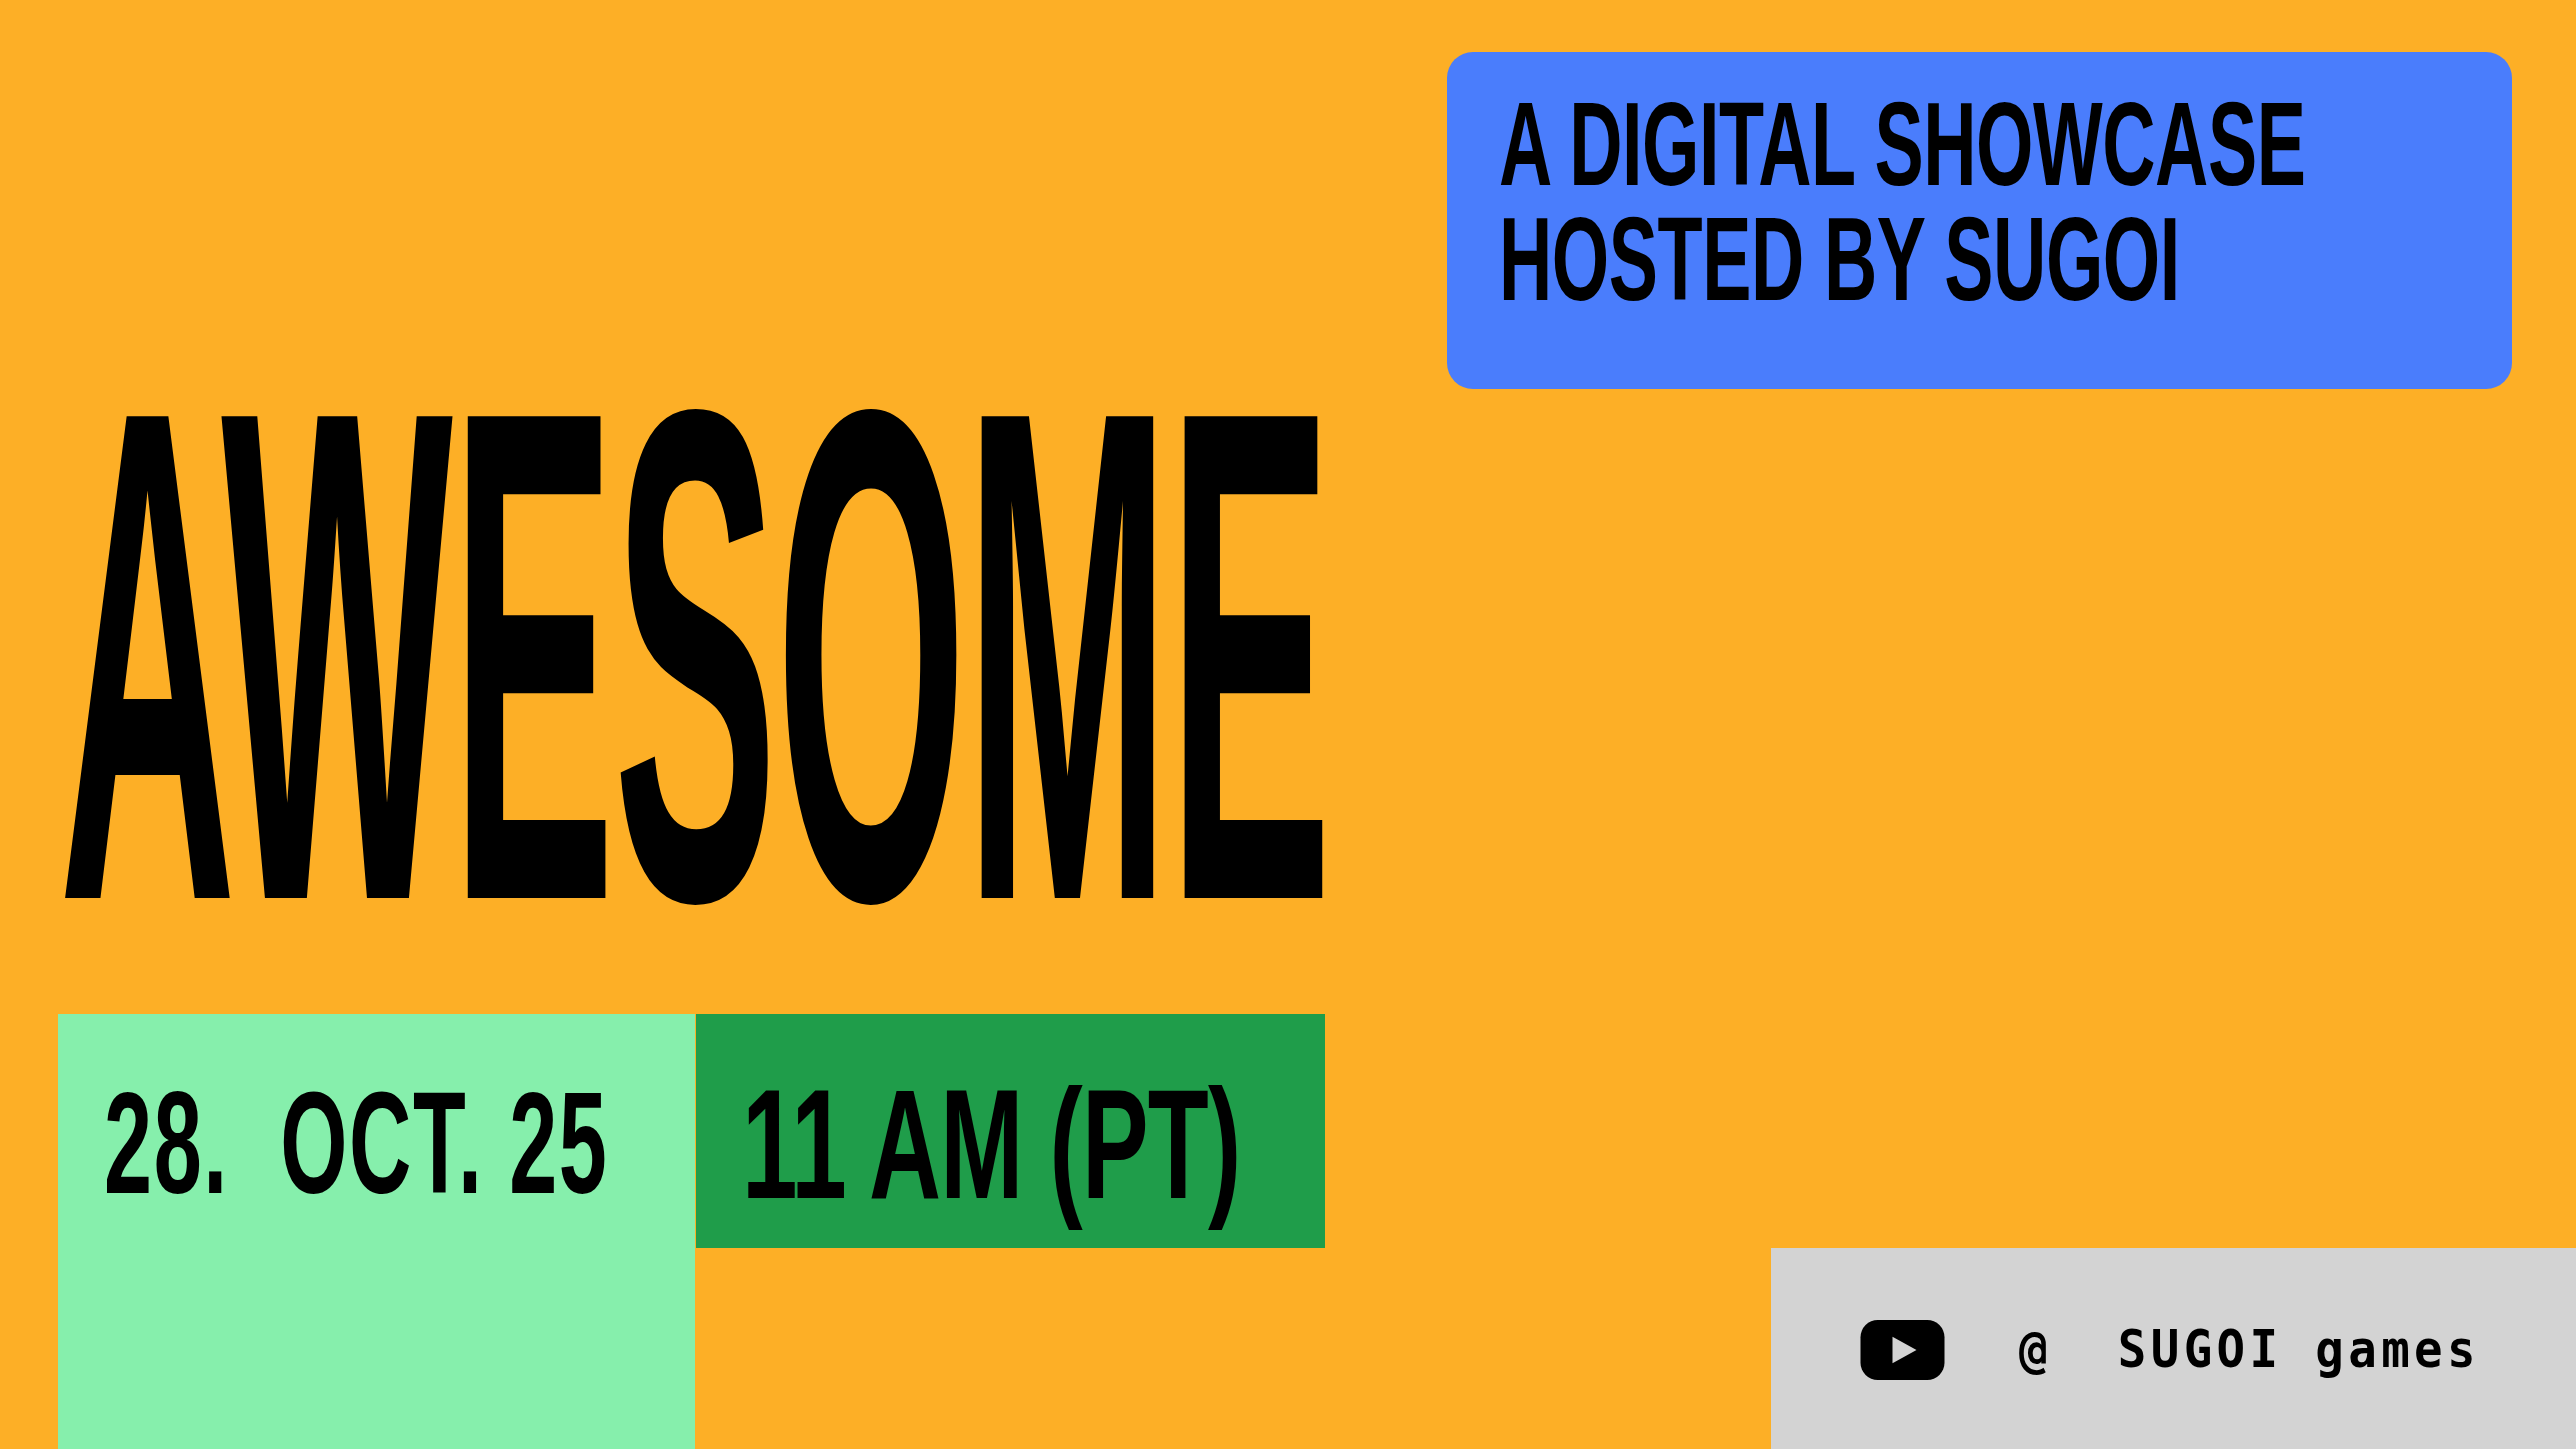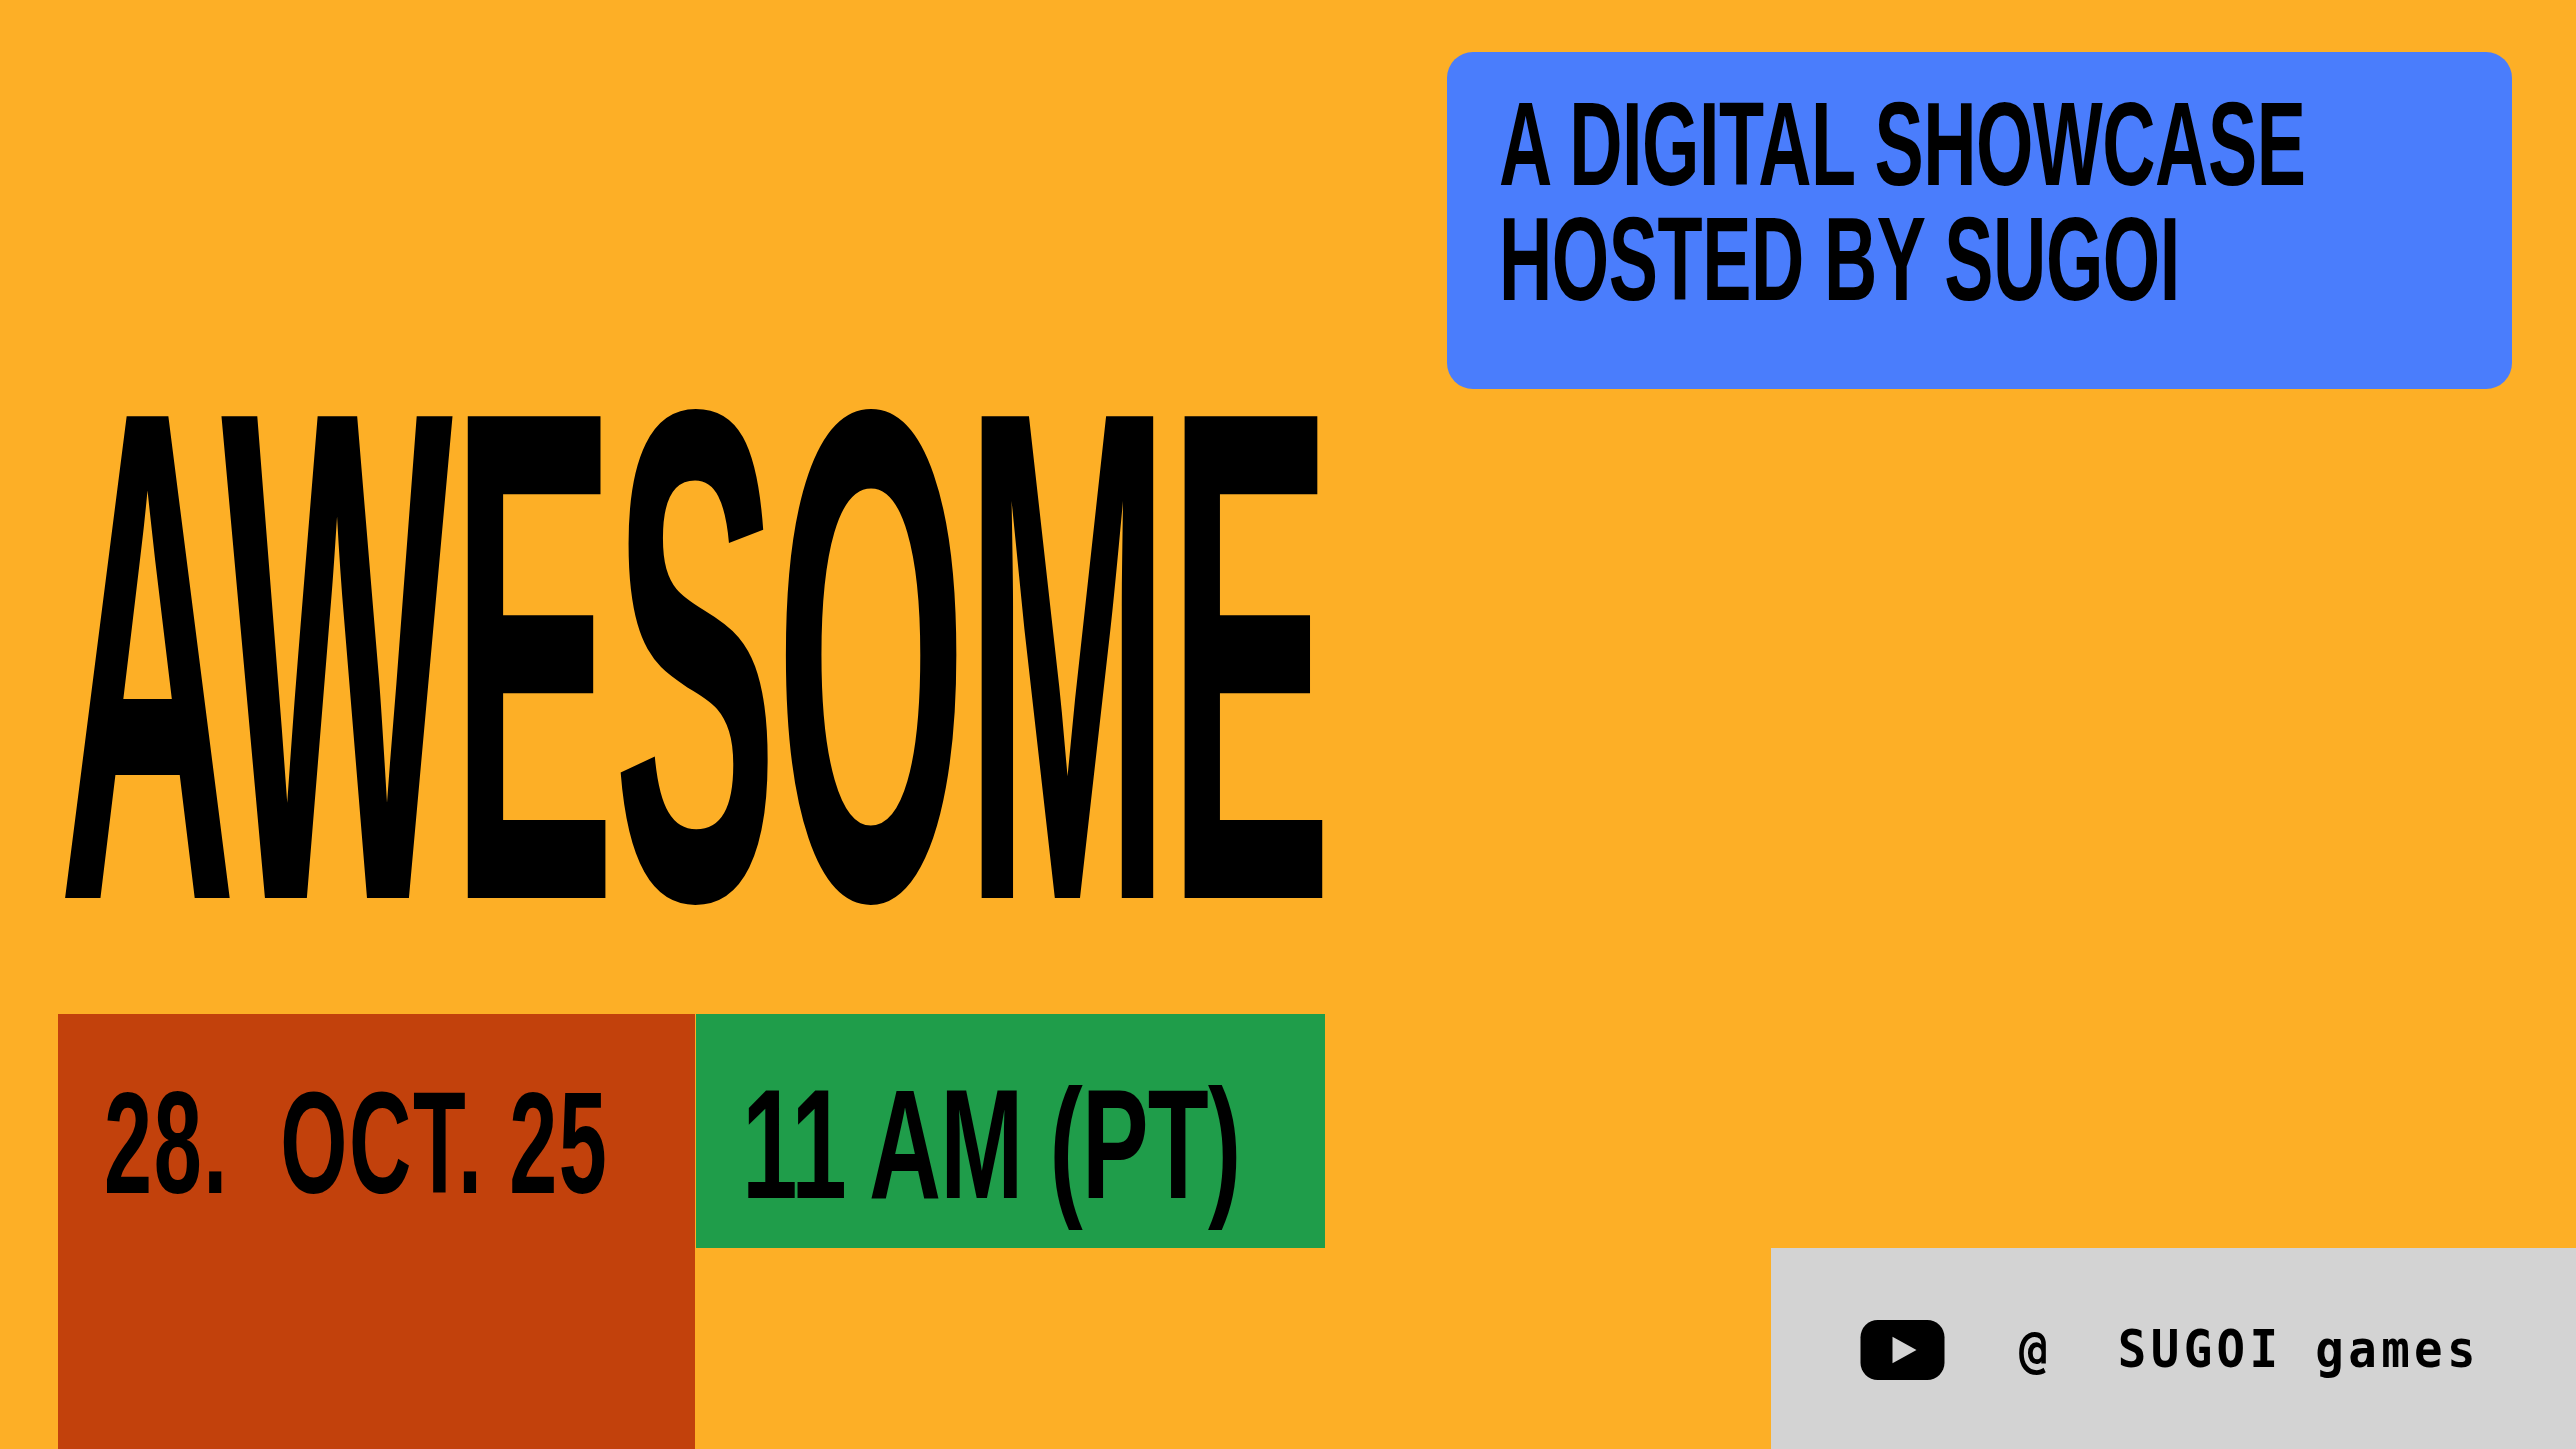--- a/index.html
+++ b/index.html
@@ -88,21 +88,21 @@
   .tw-box.b1 { width: 1278px; }
   .tw-box.b2 { width: 1073px; }
 
   
   .date-box {
     position: absolute;
     left: 58px;
     top: 1014px;
     width: 637px;
     height: 435px;
-    background: #c2410c;
+    background: #86efac;
     box-sizing: border-box;
   }
   .date-text {
     position: absolute;
     left: 46px;
     top: 58px;
     color: #000000;
     font-family: "Liberation Sans Narrow", "Liberation Sans", sans-serif;
     font-weight: 700;
     font-size: 144px;

